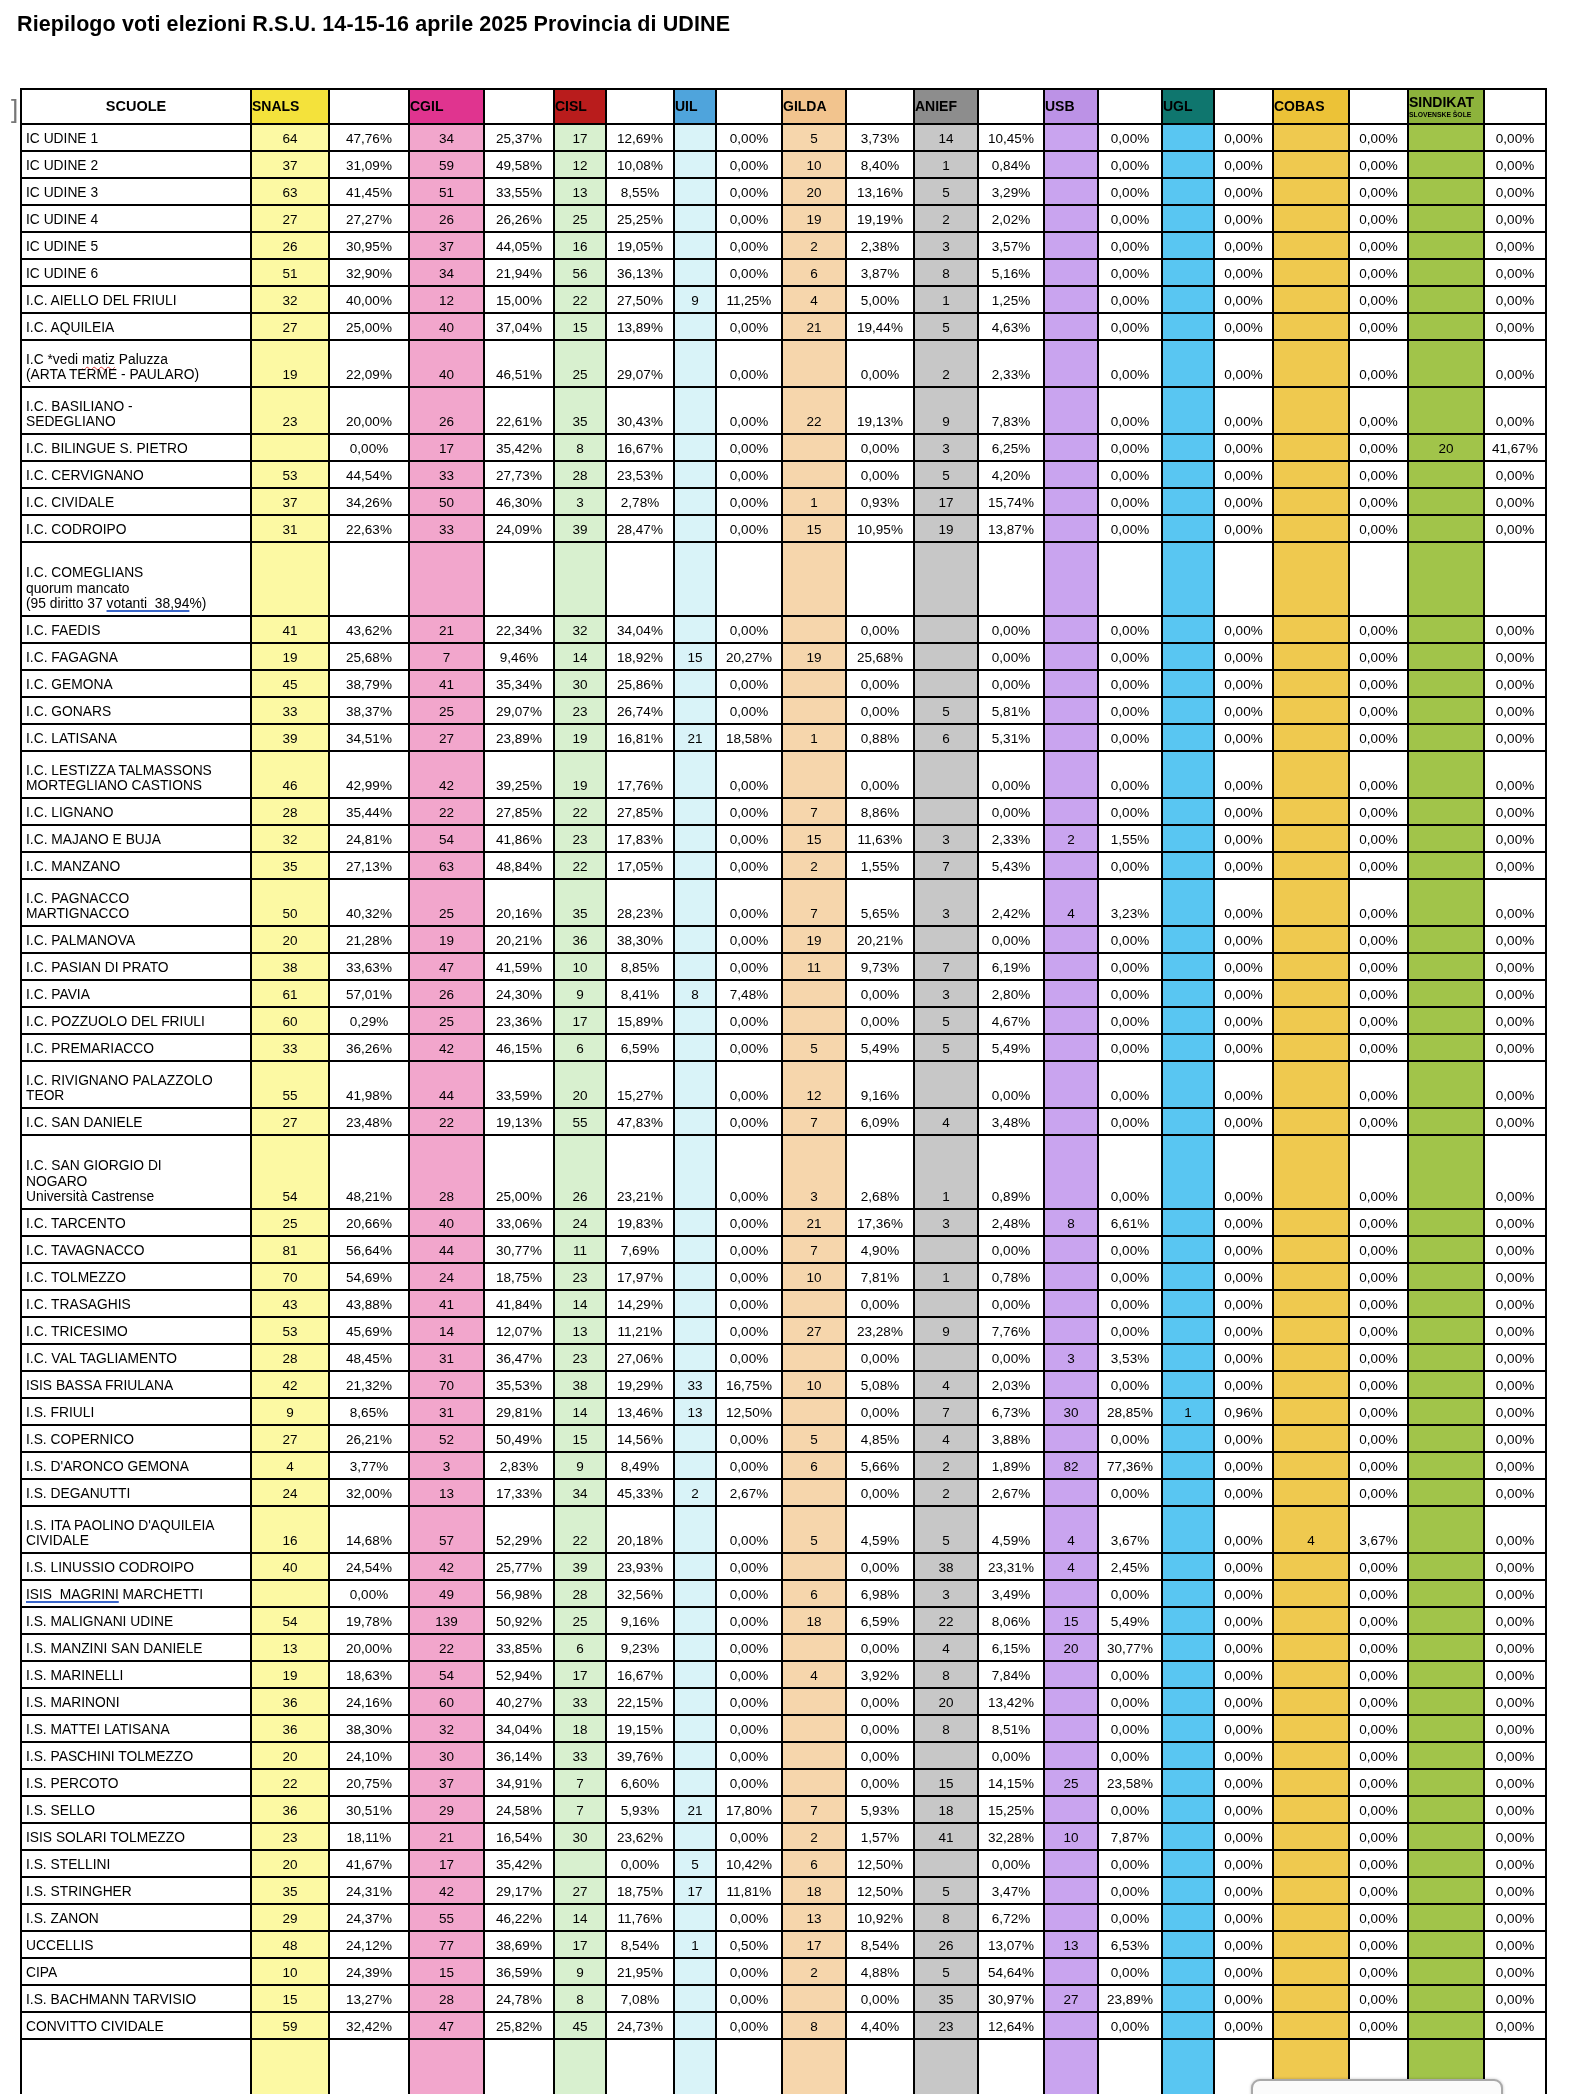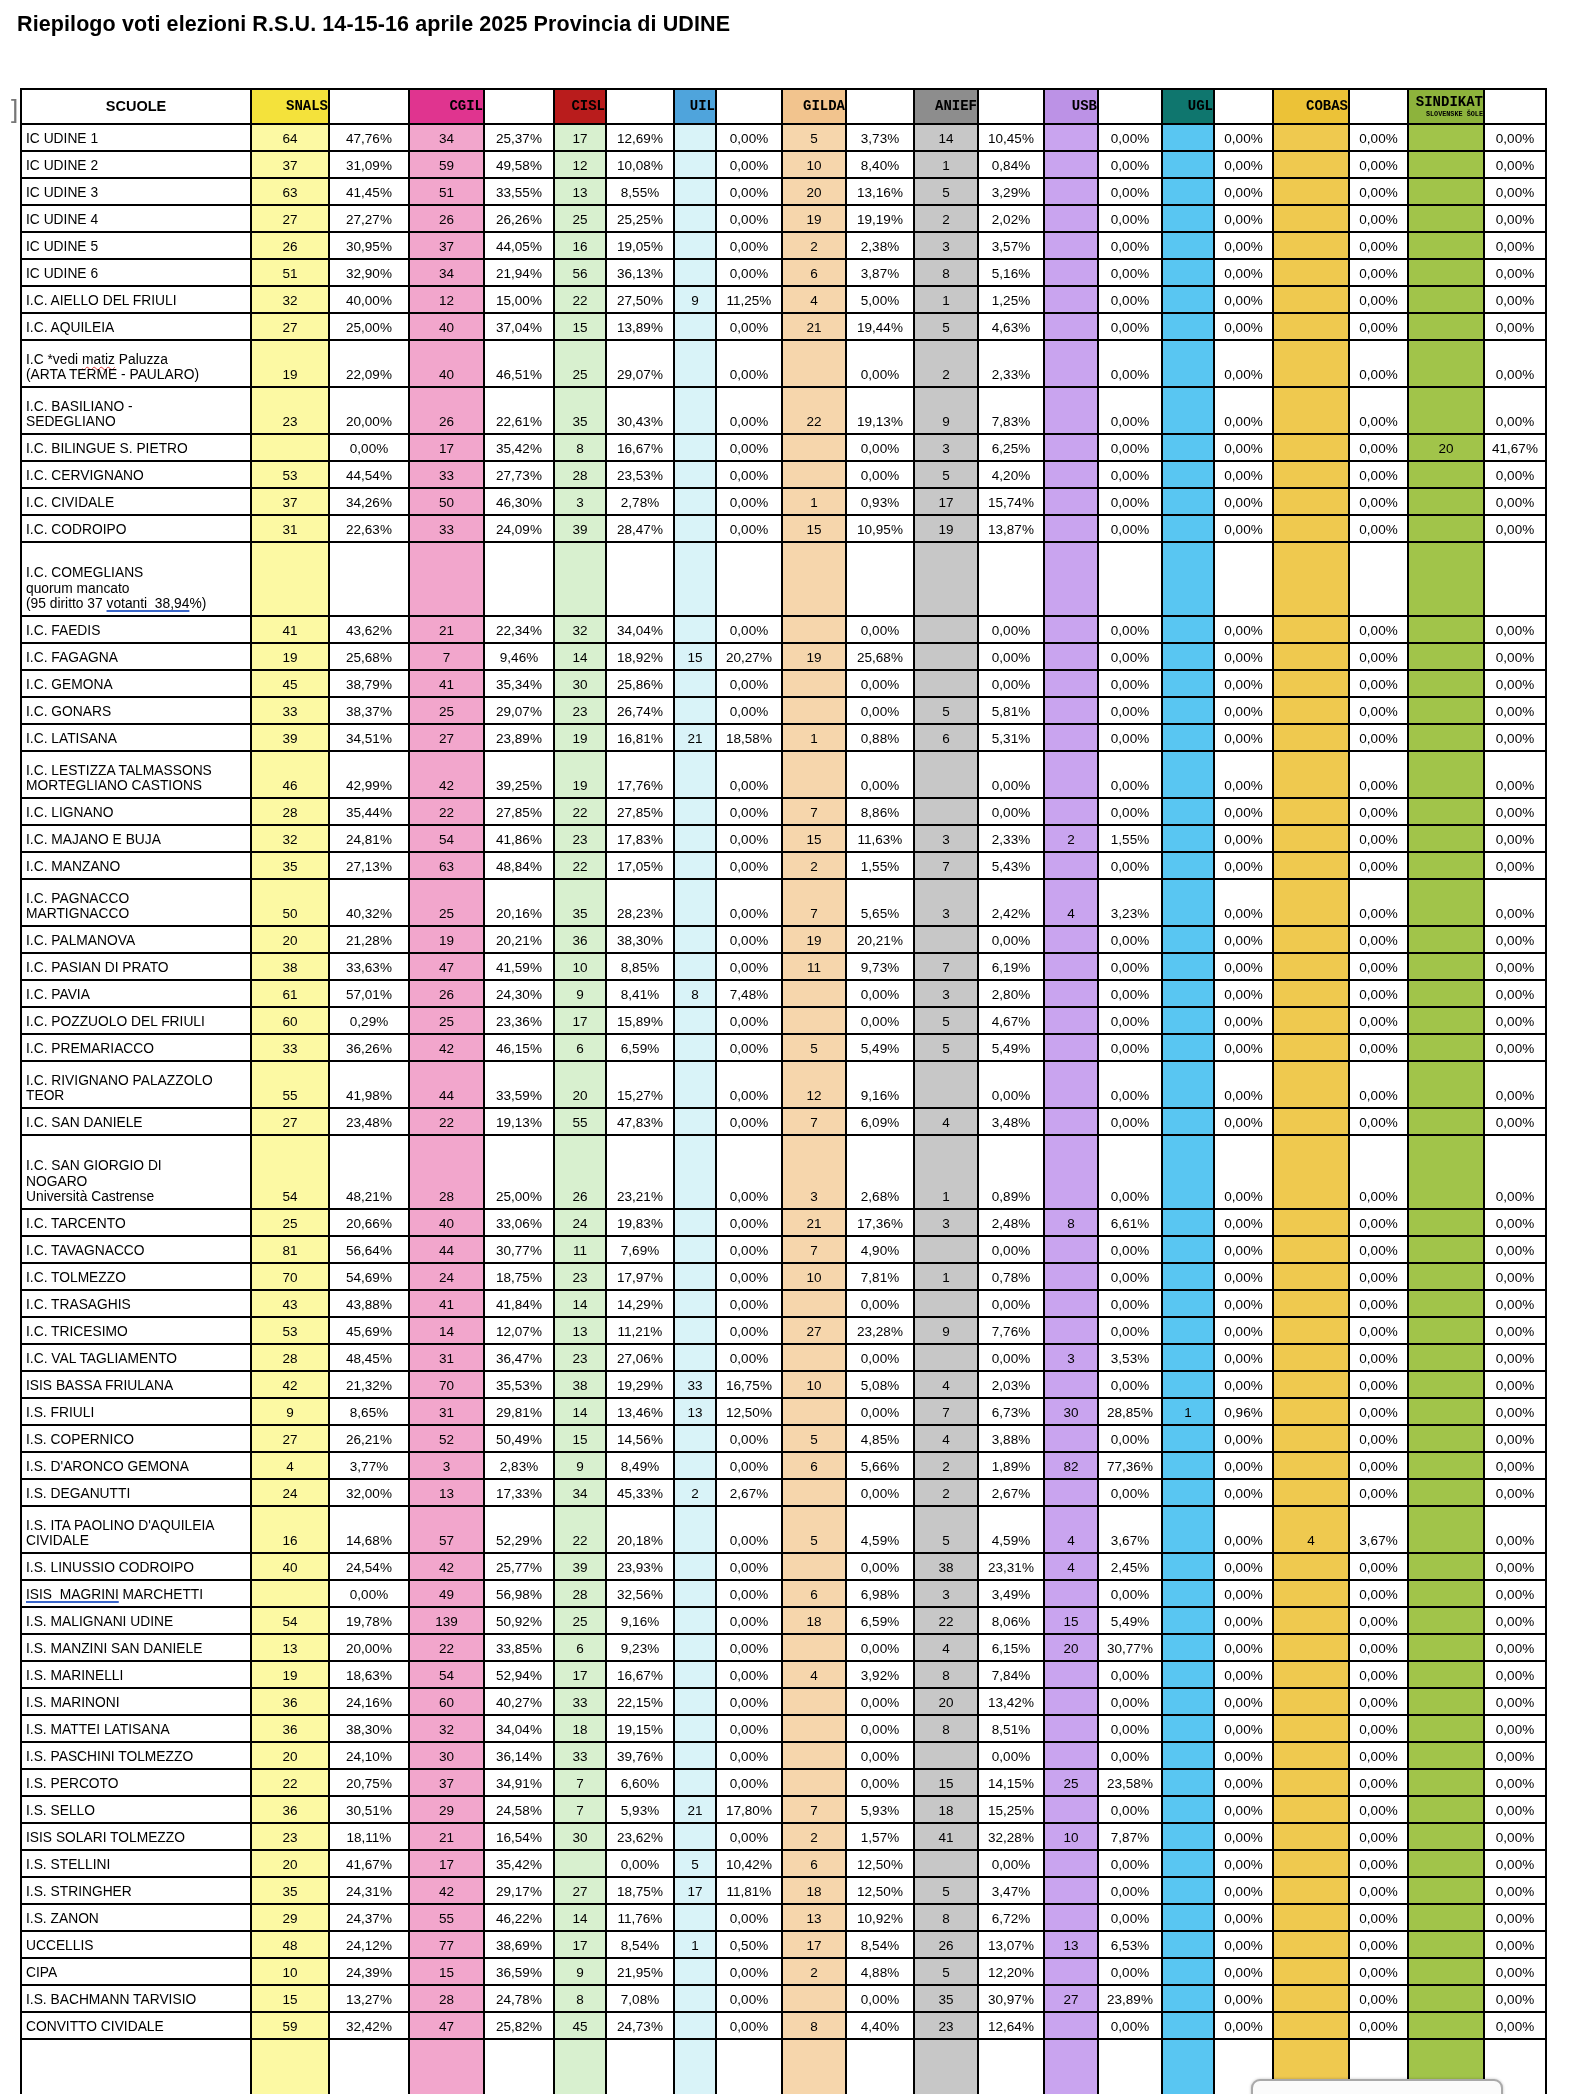--- a/index.html
+++ b/index.html
@@ -18,21 +18,21 @@
     position:absolute;left:20px;top:88px;
     border-collapse:collapse;table-layout:fixed;
   }
   .results th,.results td{
     box-sizing:border-box;border:2px solid #000;padding:0;
     font-size:13.5px;line-height:15.2px;white-space:nowrap;overflow:hidden;
     vertical-align:bottom;
   }
   .results th{vertical-align:middle;}
   th.scuole-h{font-weight:bold;text-align:center;font-size:14.5px;background:#fff;}
-  th.union-h{text-align:right;font-weight:bold;font-size:14px;font-family:Liberation Mono, monospace;}
+  th.union-h{text-align:left;font-weight:bold;font-size:14px;}
   th.union-h .u-sub{font-size:6.8px;line-height:7px;font-weight:bold;margin-top:1px;}
   th.blank-h{background:#fff;}
   .header-row th{height:35px;}
   td.name{text-align:left;padding-left:4px;padding-bottom:4px;font-size:13.8px;background:#fff;}
   td.v,td.p{text-align:center;padding-bottom:4px;}
   td.p{background:#fff;}
   tr.h1 td{height:27px;}
   tr.h2 td{height:47px;}
   tr.h3 td{height:74px;}
   tr.total-row td{height:82px;}
@@ -1509,21 +1509,21 @@
         <td class="p">24,39%</td>
         <td class="v" style="background: rgb(242, 166, 204);">15</td>
         <td class="p">36,59%</td>
         <td class="v" style="background: rgb(216, 240, 207);">9</td>
         <td class="p">21,95%</td>
         <td class="v" style="background: rgb(217, 243, 248);"></td>
         <td class="p">0,00%</td>
         <td class="v" style="background: rgb(246, 214, 172);">2</td>
         <td class="p">4,88%</td>
         <td class="v" style="background: rgb(199, 199, 199);">5</td>
-        <td class="p">12,20%</td>
+        <td class="p">54,64%</td>
         <td class="v" style="background: rgb(201, 164, 239);"></td>
         <td class="p">0,00%</td>
         <td class="v" style="background: rgb(89, 198, 242);"></td>
         <td class="p">0,00%</td>
         <td class="v" style="background: rgb(239, 201, 79);"></td>
         <td class="p">0,00%</td>
         <td class="v" style="background: rgb(161, 196, 74);"></td>
         <td class="p">0,00%</td>
       </tr>
       <tr class="h1">

